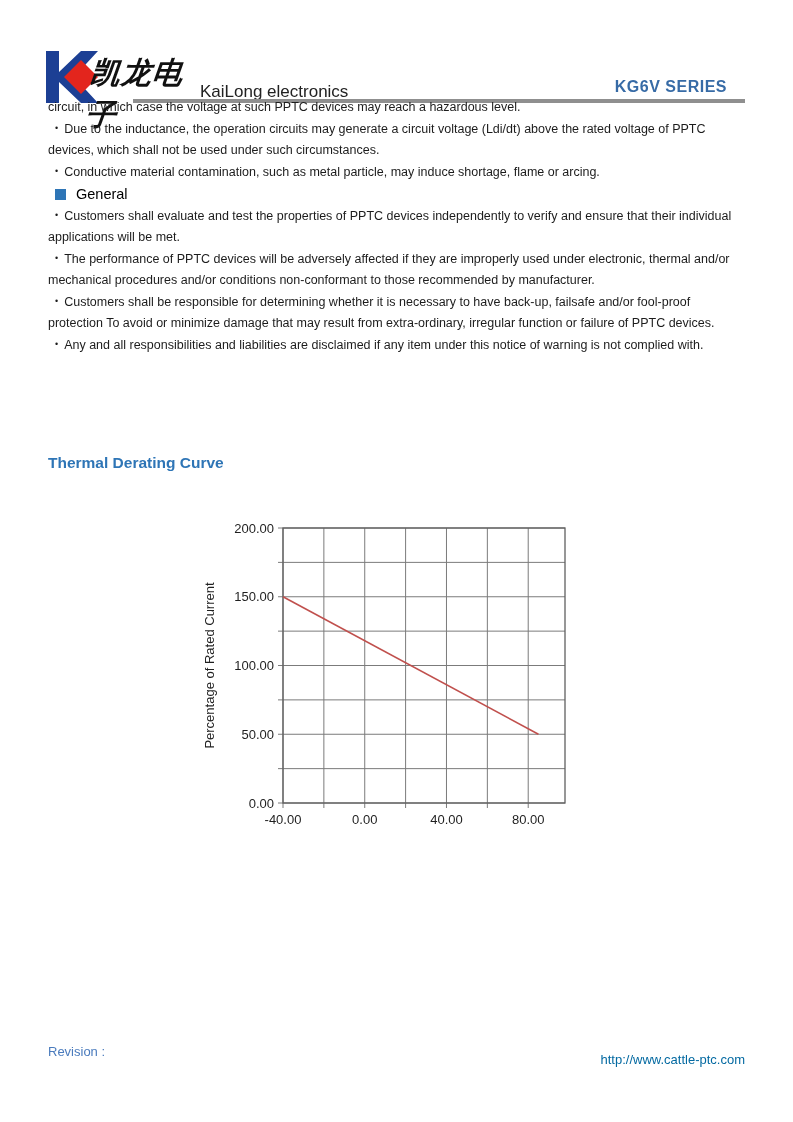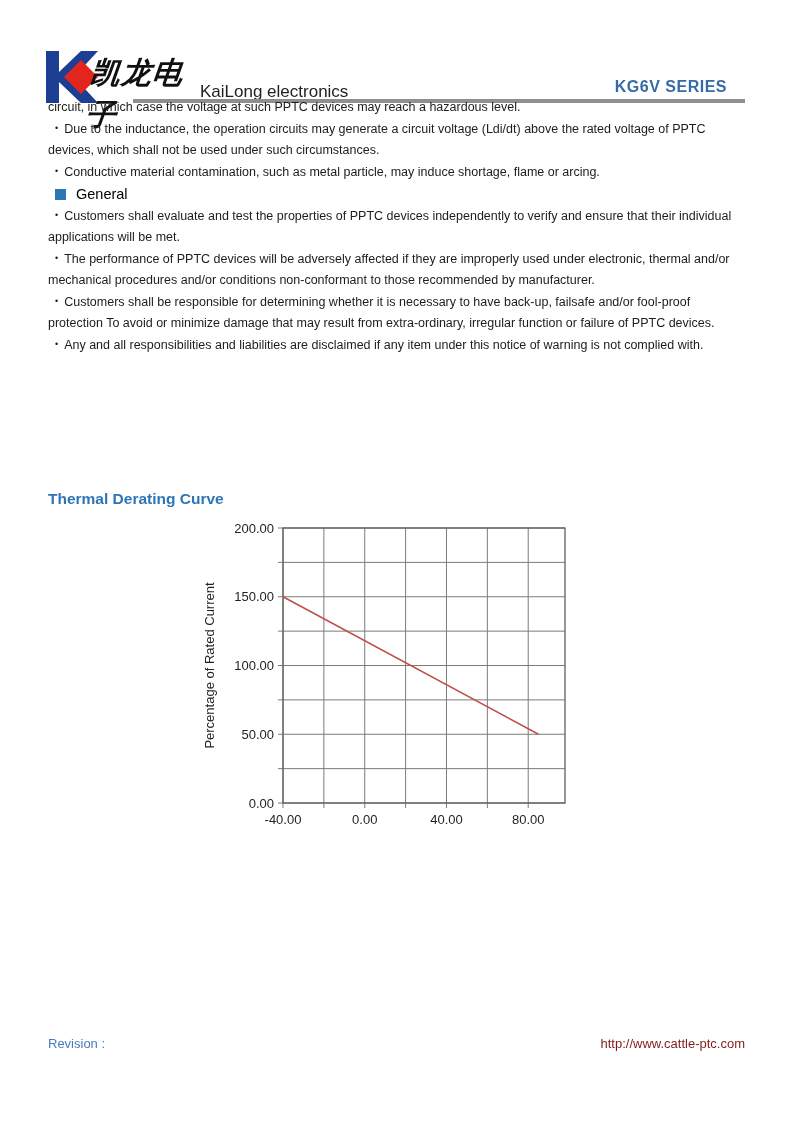--- a/index.html
+++ b/index.html
@@ -78,21 +78,21 @@
 
     <p class="para"><span class="bullet">•</span><span class="ptext">Customers shall evaluate and test the properties of PPTC devices independently to verify and ensure that their individual applications will be met.</span></p>
 
     <p class="para"><span class="bullet">•</span><span class="ptext">The performance of PPTC devices will be adversely affected if they are improperly used under electronic, thermal and/or mechanical procedures and/or conditions non-conformant to those recommended by manufacturer.</span></p>
 
     <p class="para"><span class="bullet">•</span><span class="ptext">Customers shall be responsible for determining whether it is necessary to have back-up, failsafe and/or fool-proof protection To avoid or minimize damage that may result from extra-ordinary, irregular function or failure of PPTC devices.</span></p>
 
     <p class="para"><span class="bullet">•</span><span class="ptext">Any and all responsibilities and liabilities are disclaimed if any item under this notice of warning is not complied with.</span></p>
   </div>
 
-  <div class="section-title" id="section-title" style="color: rgb(46, 117, 182); margin-top: 36px;">Thermal Derating Curve</div>
+  <div class="section-title" id="section-title" style="color: rgb(46, 117, 182);">Thermal Derating Curve</div>
 
   <div class="chart-wrap">
     <svg id="chart" width="380" height="314">
         <line x1="83" y1="12" x2="83" y2="292" stroke="#7b7b7b" stroke-width="1"></line>
         <line x1="123.86956521739131" y1="12" x2="123.86956521739131" y2="292" stroke="#7b7b7b" stroke-width="1"></line>
         <line x1="164.73913043478262" y1="12" x2="164.73913043478262" y2="292" stroke="#7b7b7b" stroke-width="1"></line>
         <line x1="205.6086956521739" y1="12" x2="205.6086956521739" y2="292" stroke="#7b7b7b" stroke-width="1"></line>
         <line x1="246.47826086956522" y1="12" x2="246.47826086956522" y2="292" stroke="#7b7b7b" stroke-width="1"></line>
         <line x1="287.3478260869565" y1="12" x2="287.3478260869565" y2="292" stroke="#7b7b7b" stroke-width="1"></line>
         <line x1="328.2173913043478" y1="12" x2="328.2173913043478" y2="292" stroke="#7b7b7b" stroke-width="1"></line>
@@ -115,16 +115,16 @@
         <text x="83" y="308" text-anchor="middle" font-size="13" fill="#1f1f1f">-40.00</text>
         <text x="164.73913043478262" y="308" text-anchor="middle" font-size="13" fill="#1f1f1f">0.00</text>
         <text x="246.47826086956522" y="308" text-anchor="middle" font-size="13" fill="#1f1f1f">40.00</text>
         <text x="328.2173913043478" y="308" text-anchor="middle" font-size="13" fill="#1f1f1f">80.00</text>
         <text x="14" y="149.5" text-anchor="middle" font-size="13" fill="#1f1f1f" transform="rotate(-90 14 149.5)">Percentage of Rated Current</text>
       </svg>
   </div>
 
   <div class="footer">
     <span id="revision" style="color: rgb(74, 123, 189);">Revision :</span>
-    <a href="#" id="website" style="color: #7f1d1d;">http://www.cattle-ptc.com</a>
+    <a href="#" id="website" style="color: #0369a1; margin-top: 16px;">http://www.cattle-ptc.com</a>
   </div>
 
 </div>
 
 </body></html>

